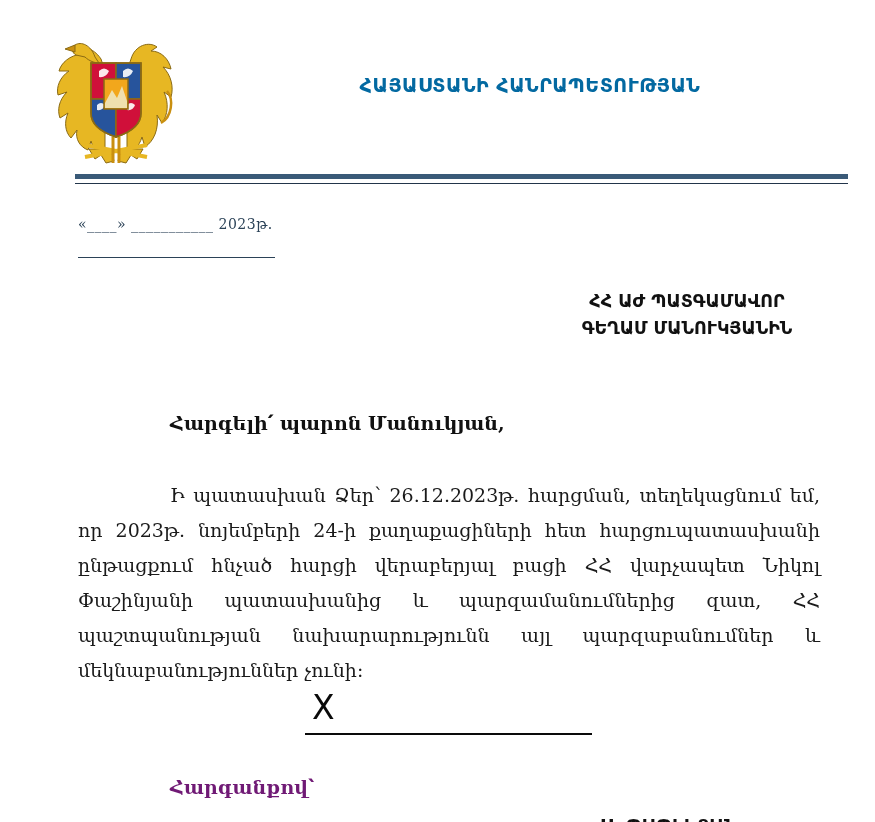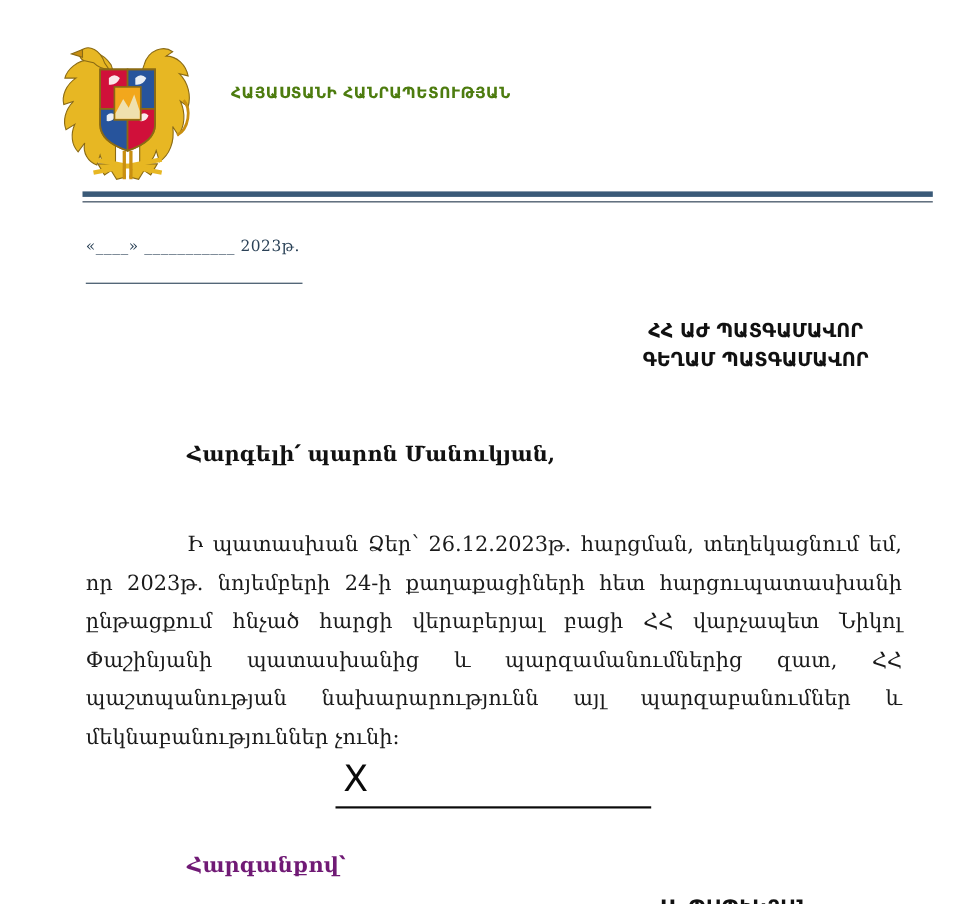--- a/index.html
+++ b/index.html
@@ -21,25 +21,26 @@
     left: 55px;
     top: 36px;
     width: 122px;
     height: 134px;
   }
   .ministry-title {
     position: absolute;
     left: 210px;
     top: 68px;
     width: 640px;
-    font-family: "DejaVu Sans", sans-serif;
-    font-weight: bold;
-    font-size: 14px;
+    text-align: center;
+    font-family: "DejaVu Sans", sans-serif;
+    font-weight: bold;
+    font-size: 19px;
     line-height: 35px;
-    color: #4d7c0f;
+    color: #0369a1;
     letter-spacing: 0.5px;
   }
   .header-rule-thick {
     position: absolute;
     left: 75px;
     top: 174px;
     width: 773px;
     height: 5px;
     background: #3a5a78;
   }
@@ -75,21 +76,21 @@
     text-align: center;
     font-family: "DejaVu Sans", sans-serif;
     font-weight: bold;
     font-size: 17.5px;
     line-height: 27px;
     color: #111111;
   }
   .salutation {
     position: absolute;
     left: 170px;
-    top: 402px;
+    top: 412px;
     font-weight: bold;
     font-size: 19px;
     color: #111111;
   }
   .body-text {
     position: absolute;
     left: 78px;
     top: 450px;
     width: 742px;
     font-size: 19px;
@@ -179,21 +180,21 @@
 
   <div class="header-rule-thick"></div>
   <div class="header-rule-thin"></div>
 
   <div class="date-line">«____» ___________ 2023թ.</div>
 
   <div class="number-line"></div>
 
   <div class="addressee">
     <div>ՀՀ ԱԺ ՊԱՏԳԱՄԱՎՈՐ</div>
-    <div>ԳԵՂԱՄ ՊԱՏԳԱՄԱՎՈՐ</div>
+    <div>ԳԵՂԱՄ ՄԱՆՈՒԿՅԱՆԻՆ</div>
   </div>
 
   <div class="salutation">Հարգելի՛ պարոն Մանուկյան,</div>
 
   <div class="body-text">Ի պատասխան Ձեր՝ 26.12.2023թ. հարցման, տեղեկացնում եմ, որ 2023թ. նոյեմբերի 24-ի քաղաքացիների հետ հարցուպատասխանի ընթացքում հնչած հարցի վերաբերյալ բացի ՀՀ վարչապետ Նիկոլ Փաշինյանի պատասխանից և պարզամանումներից զատ, ՀՀ պաշտպանության նախարարությունն այլ պարզաբանումներ և մեկնաբանություններ չունի:</div>
 
   <div class="sig-x">X</div>
   <div class="sig-line"></div>
 
   <div class="closing">Հարգանքով՝</div>

